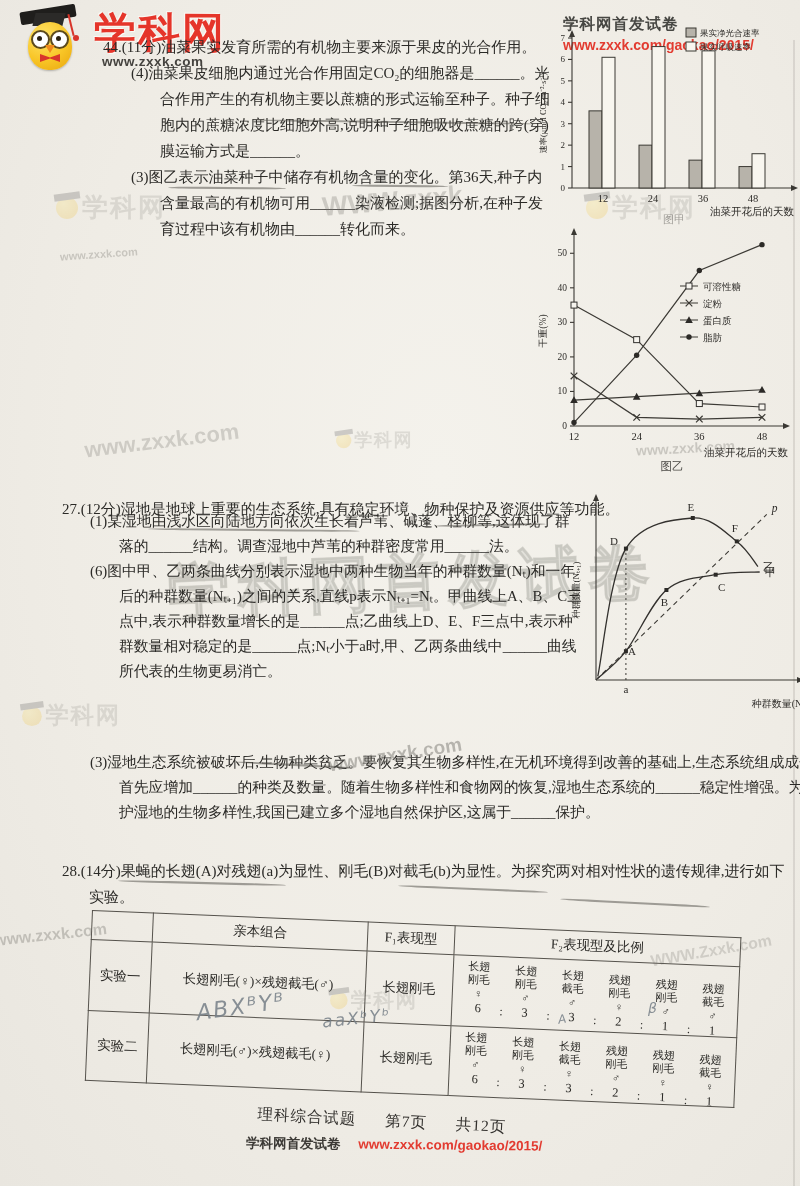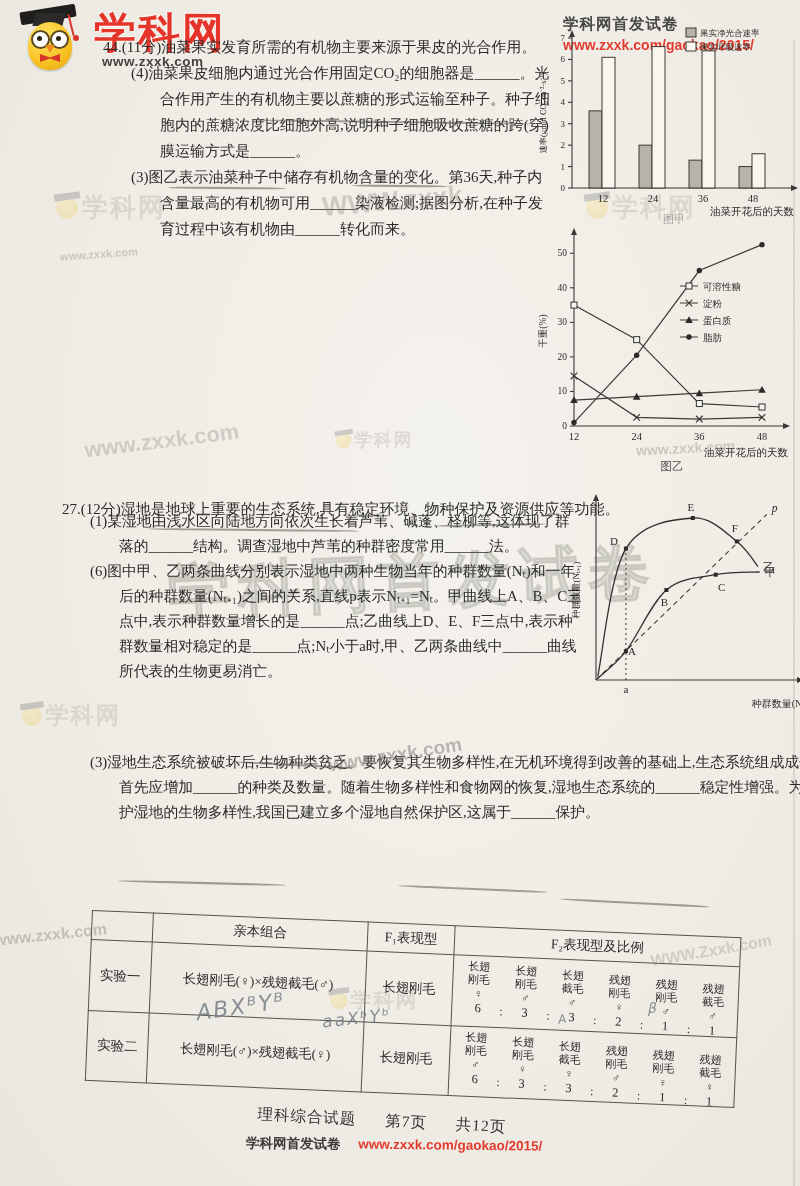--- a/index.html
+++ b/index.html
@@ -307,20 +307,23 @@
           <rect x="53.92" y="56.599999999999994" width="4" height="4" fill="#2c2a27"></rect>
           <text x="43.92" y="54.599999999999994" text-anchor="middle" font-size="11">D</text>
           <rect x="120.80000000000001" y="26" width="4" height="4" fill="#2c2a27"></rect>
           <text x="120.80000000000001" y="21" text-anchor="middle" font-size="11">E</text>
           <rect x="164.8" y="49.400000000000006" width="4" height="4" fill="#2c2a27"></rect>
           <text x="164.8" y="42.400000000000006" text-anchor="middle" font-size="11">F</text>
           <text x="238" y="217" text-anchor="end" font-size="10">种群数量(Nₜ)</text>
           <text x="9" y="100" text-anchor="middle" font-size="9" transform="rotate(-90 9 100)">种群数量(Nₜ₊₁)</text>
         </svg></figure>
 
+    <section id="q28">
+      <p class="intro">28.(14分)果蝇的长翅(A)对残翅(a)为显性、刚毛(B)对截毛(b)为显性。为探究两对相对性状的遗传规律,进行如下实验。</p>
+    </section>
 
     <div id="table-wrap">
       <table class="exp">
         <thead>
           <tr>
             <th class="c-exp"></th>
             <th class="c-par">亲本组合</th>
             <th class="c-f1">F₁表现型</th>
             <th class="c-f2h">F₂表现型及比例</th>
           </tr>

